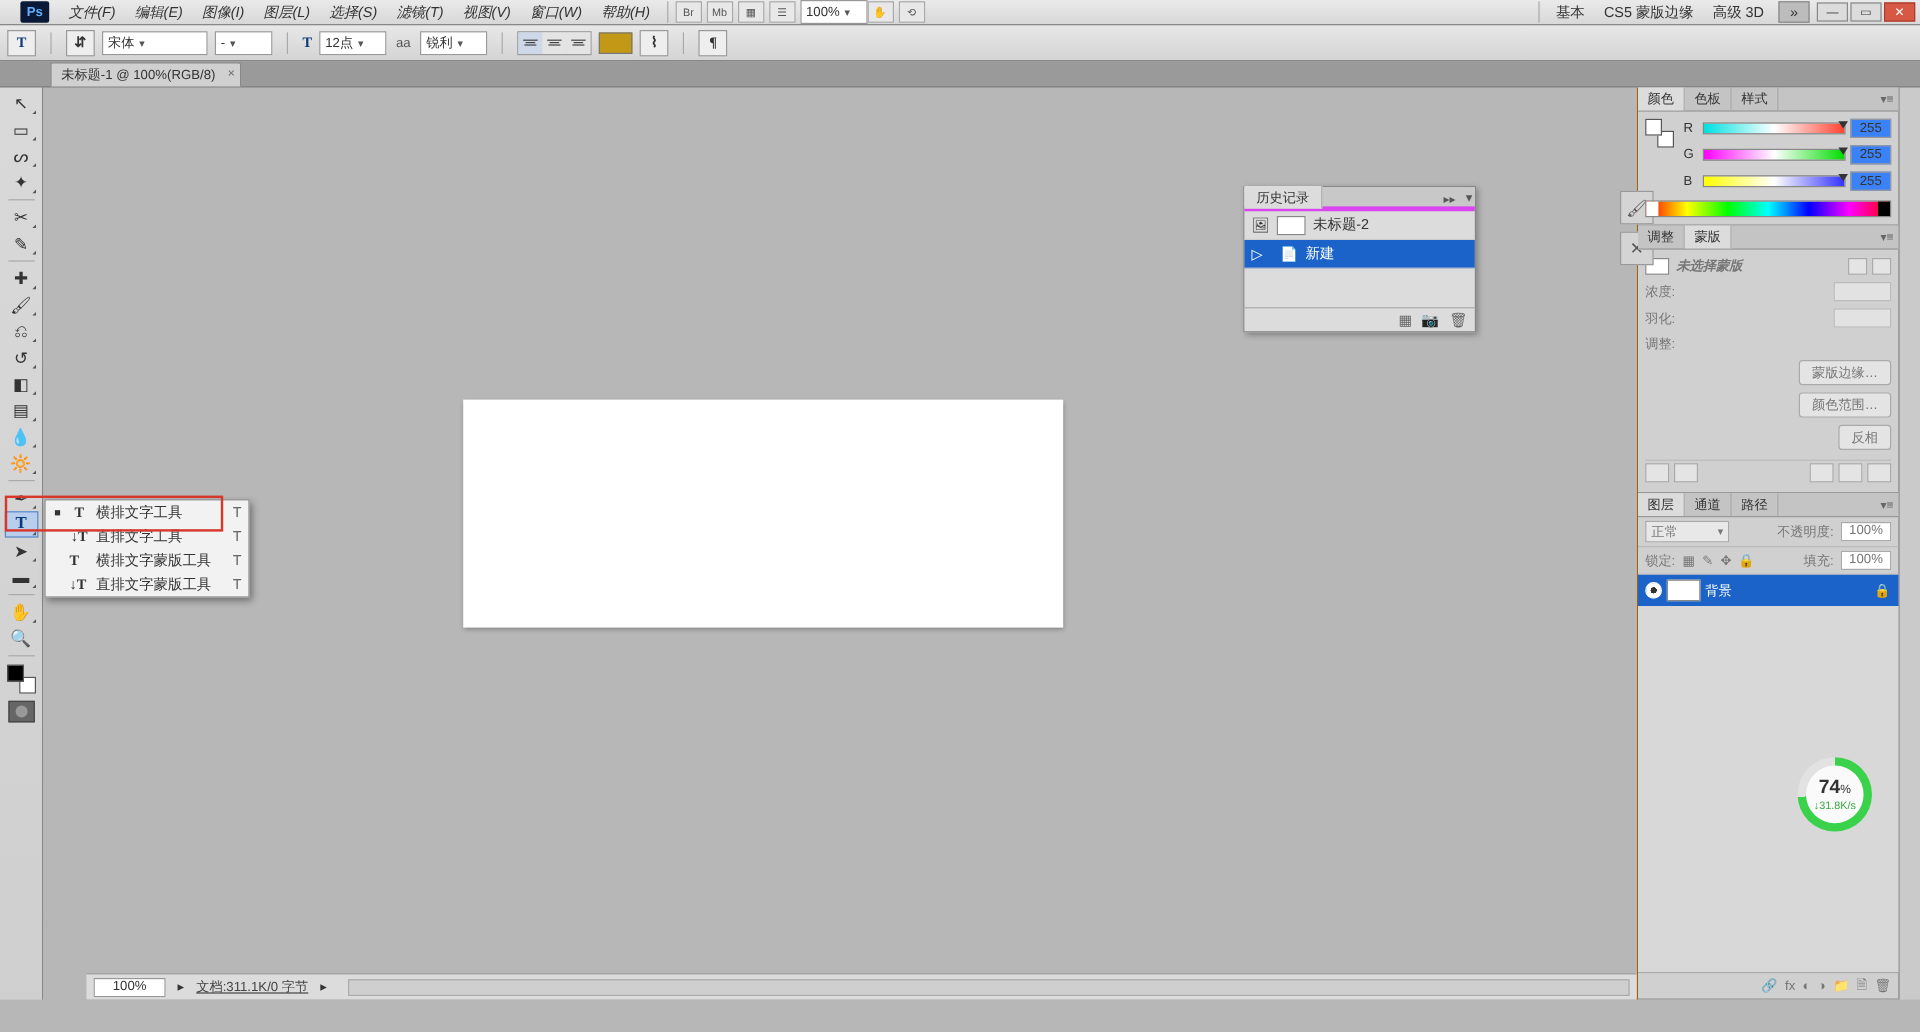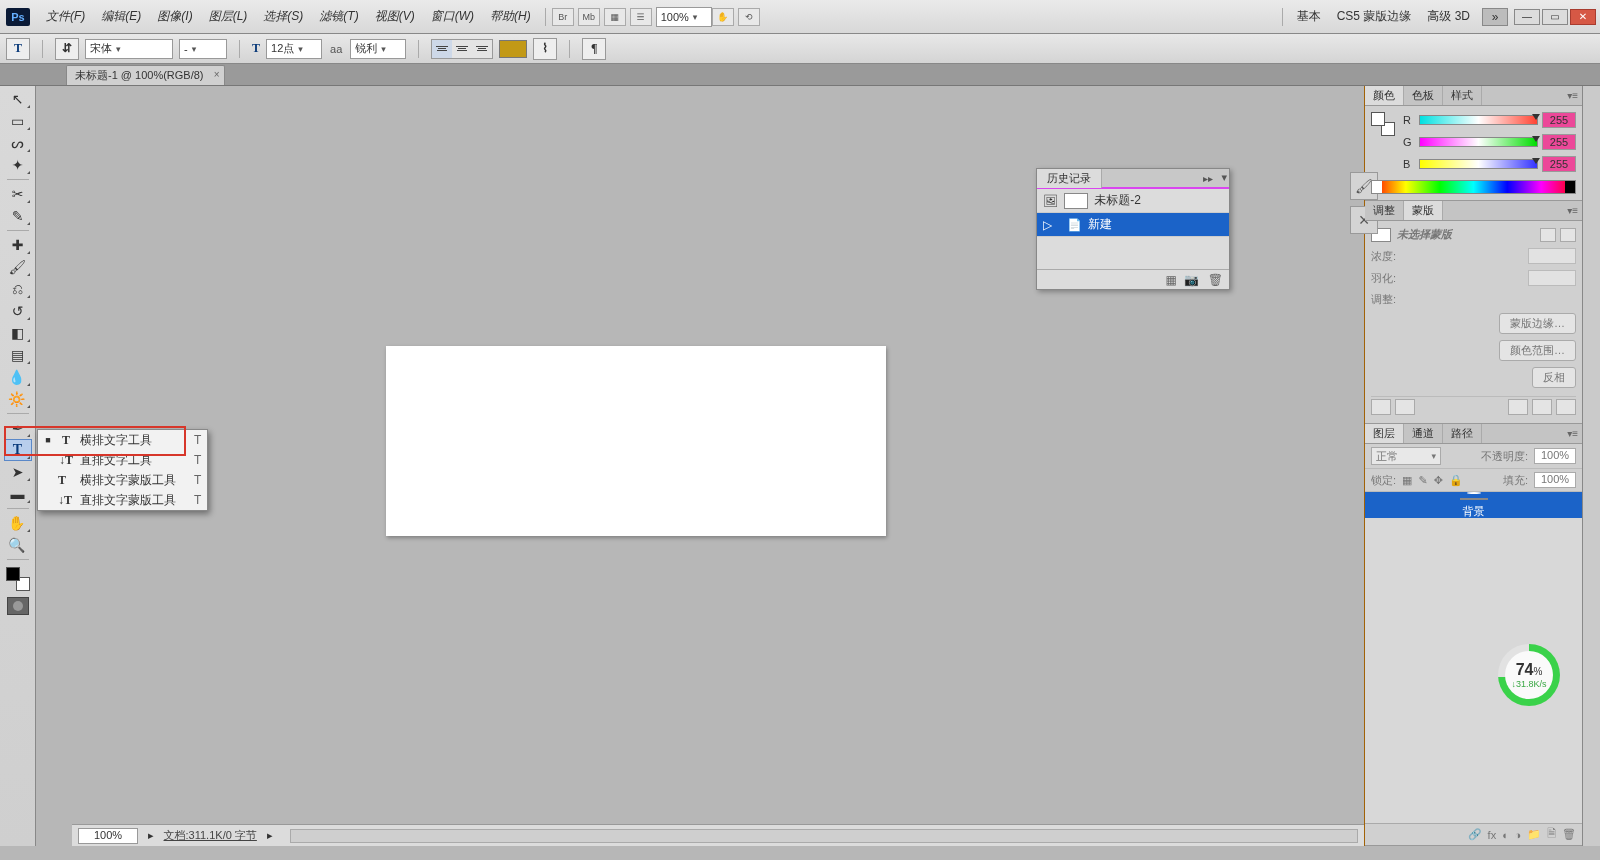--- a/index.html
+++ b/index.html
@@ -1,19 +1,19 @@
 <!DOCTYPE html>
 <html><head>
 <meta charset="utf-8">
 <style>
 * { margin: 0; padding: 0; box-sizing: border-box; font-family: "Microsoft YaHei", Arial, sans-serif; user-select: none; }
 body { width: 1600px; height: 860px; background: #b7b7b7; overflow: hidden; font-size: 12px; color: #333; }
 
 
-.menubar { height: 34px; background: linear-gradient(#eaeaea,#d8d8d8); border-bottom: 1px solid #888; display: flex; align-items: center; padding: 0 6px; position: relative; }
+.menubar { height: 21px; background: linear-gradient(#eaeaea,#d8d8d8); border-bottom: 1px solid #888; display: flex; align-items: center; padding: 0 17px; position: relative; }
 .ps-logo { width: 24px; height: 18px; background: #0a1a36; color: #66b0ff; font-weight: bold; font-size: 11px; display: flex; align-items: center; justify-content: center; border-radius: 2px; margin-right: 8px; }
 .menu-item { padding: 0 8px; height: 22px; display: flex; align-items: center; cursor: default; font-size: 12px; font-style: italic; }
 .mb-sep { width: 1px; height: 18px; background: #aaa; margin: 0 6px; }
 .mb-icon { width: 22px; height: 18px; border: 1px solid #aaa; background: #e8e8e8; margin-right: 4px; display:flex;align-items:center;justify-content:center;font-size:9px;color:#555;}
 .mb-right { position:absolute; right:4px; display:flex; align-items:center;}
 .mb-right .lbl{padding:0 8px;font-size:12px;}
 .win-btn { width:26px;height:16px;border:1px solid #888;background:#dcdcdc;margin-left:2px;display:flex;align-items:center;justify-content:center;font-size:10px;}
 .win-close{background:#d65845;color:#fff;border-color:#a83c2f;}
 .expand{width:26px;height:18px;background:#bcbcbc;border:1px solid #888;display:flex;align-items:center;justify-content:center;margin:0 4px;}
 
@@ -26,21 +26,21 @@
 .dd.font{width:88px;}
 .dd.style{width:48px;}
 .aa{font-size:11px;color:#555;padding:0 2px;}
 .align-group{display:flex;border:1px solid #999;}
 .align-btn{width:20px;height:18px;background:#e4e4e4;display:flex;flex-direction:column;justify-content:center;align-items:center;gap:1px;padding:2px;}
 .align-btn.active{background:#cdd8e8;}
 .aline{height:1px;background:#444;}
 .swatch{width:28px;height:18px;background:#c29916;border:1px solid #777;}
 
 
-.tabstrip{height:22px;background:#9a9a9a;border-bottom:1px solid #777;display:flex;align-items:end;padding-left:66px;}
+.tabstrip{height:22px;background:#9a9a9a;border-bottom:1px solid #777;display:flex;align-items:end;padding-left:42px;}
 .doc-tab{height:20px;background:#d0d0d0;border:1px solid #888;border-bottom:none;padding:2px 20px 2px 8px;font-size:11px;position:relative;border-radius:2px 2px 0 0;}
 .doc-tab .x{position:absolute;right:4px;top:3px;font-size:10px;color:#666;}
 
 
 .main{display:flex;height:760px;position:relative;}
 .toolbox{width:36px;background:linear-gradient(#d9d9d9,#cfcfcf);border-right:1px solid #888;display:flex;flex-direction:column;align-items:center;padding-top:2px;gap:0;}
 .toolbtn{width:28px;height:22px;display:flex;align-items:center;justify-content:center;color:#333;font-size:14px;position:relative;border:1px solid transparent;}
 .toolbtn.sel{background:#b8ceec;border:1px solid #5a88c8;}
 .toolbtn .tri{position:absolute;right:1px;bottom:1px;width:0;height:0;border-right:3px solid #555;border-top:3px solid transparent;}
 .toolbox .divider{width:22px;height:1px;background:#aaa;margin:3px 0;}
@@ -60,21 +60,21 @@
 .fly-item{display:flex;align-items:center;height:20px;padding:0 6px;gap:6px;font-size:12px;}
 .fly-mark{width:8px;text-align:center;font-size:9px;}
 .fly-ico{width:16px;font-family:serif;font-weight:bold;text-align:center;}
 .fly-key{margin-left:auto;padding-left:12px;color:#666;}
 
 
 .dock-right{width:18px;background:#cacaca;border-left:1px solid #888;}
 
 
 .history-panel{position:absolute;left:1036px;top:82px;width:194px;background:#dcdcdc;border:1px solid #888;box-shadow:2px 2px 5px rgba(0,0,0,0.3);z-index:40;}
-.panel-tabs{height:20px;background:#c8c8c8;border-bottom:2px solid #d946ef;display:flex;align-items:center;position:relative;}
+.panel-tabs{height:20px;background:#c8c8c8;border-bottom:4px solid #d946ef;display:flex;align-items:center;position:relative;}
 .ptab{padding:2px 10px;font-size:11px;background:#dcdcdc;border-right:1px solid #aaa;}
 .panel-menu-ico{position:absolute;right:16px;top:4px;font-size:10px;color:#555;}
 .panel-close{position:absolute;right:2px;top:2px;font-size:11px;color:#555;}
 .hist-row{height:24px;display:flex;align-items:center;gap:6px;padding:0 6px;border-bottom:1px solid #ccc;}
 .hist-row.sel{background:#1b63c8;color:#fff;}
 .thumb{width:24px;height:16px;background:#fff;border:1px solid #888;}
 .hist-body{height:56px;}
 .hist-foot{height:20px;border-top:1px solid #aaa;display:flex;justify-content:flex-end;align-items:center;gap:8px;padding:0 6px;color:#666;}
 
 
@@ -93,21 +93,21 @@
 .fgbg-mini .bg{position:absolute;width:14px;height:14px;background:#fff;border:1px solid #555;right:0;bottom:0;}
 .fgbg-mini .fg{position:absolute;width:14px;height:14px;background:#fff;border:1px solid #555;left:0;top:0;}
 .sliders{flex:1;display:flex;flex-direction:column;gap:6px;}
 .slider-row{display:flex;align-items:center;gap:4px;font-size:11px;}
 .slider-row .lbl{width:12px;color:#333;}
 .track{flex:1;height:10px;border:1px solid #888;position:relative;}
 .track.r{background:linear-gradient(90deg,#00e0e0,#fff,#f43);}  
 .track.g{background:linear-gradient(90deg,#f0f,#fff,#0d0);}    
 .track.b{background:linear-gradient(90deg,#ff0,#fff,#33f);}   
 .thumb-tri{position:absolute;right:-3px;top:-2px;width:0;height:0;border-left:4px solid transparent;border-right:4px solid transparent;border-top:6px solid #333;}
-.valbox{width:34px;height:16px;border:1px solid #999;background:#ec4899;font-size:11px;text-align:center;line-height:14px;}
+.valbox{width:34px;height:16px;border:1px solid #999;background:#3b82f6;font-size:11px;text-align:center;line-height:14px;}
 .ramp{height:14px;margin:2px 6px 6px;background:linear-gradient(90deg,#f00,#ff0,#0f0,#0ff,#00f,#f0f,#f00);border:1px solid #888;position:relative;}
 .ramp::before{content:"";position:absolute;left:0;width:10px;height:100%;background:#fff;}
 .ramp::after{content:"";position:absolute;right:0;width:10px;height:100%;background:#000;}
 
 .adj-body{padding:6px;display:flex;flex-direction:column;gap:6px;font-size:11px;color:#777;}
 .adj-row{display:flex;align-items:center;gap:6px;}
 .mini-thumb{width:20px;height:14px;background:#fff;border:1px solid #888;}
 .adj-label{font-style:italic;font-weight:bold;}
 .adj-icons{display:flex;gap:4px;margin-left:auto;}
 .tiny-ico{width:16px;height:14px;border:1px solid #aaa;background:#e4e4e4;}
@@ -116,21 +116,21 @@
 .btn-row{display:flex;justify-content:flex-end;}
 .pill-btn{padding:2px 10px;border:1px solid #aaa;background:#e4e4e4;border-radius:3px;font-size:11px;}
 .icon-row{display:flex;gap:4px;padding:2px 0;border-top:1px solid #bbb;margin-top:2px;}
 .icon-row .tiny-ico{width:20px;height:16px;}
 
 .layers-body{display:flex;flex-direction:column;font-size:11px;}
 .lrow{display:flex;align-items:center;gap:6px;padding:3px 6px;border-bottom:1px solid #bbb;color:#777;}
 .dd-small{width:70px;height:18px;border:1px solid #aaa;background:#e8e8e8;display:flex;align-items:center;padding:0 4px;}
 .dd-small::after{content:"▾";margin-left:auto;font-size:9px;}
 .pct{width:42px;height:16px;border:1px solid #aaa;background:#fff;text-align:center;}
-.layer-item{display:flex;align-items:center;height:26px;background:#1b63c8;color:#fff;gap:4px;padding:0 6px;flex-direction:column;}
+.layer-item{display:flex;align-items:center;height:26px;background:#1b63c8;color:#fff;gap:4px;padding:0 6px;}
 .eye{width:14px;height:14px;border:1px solid #fff;border-radius:50%;background:radial-gradient(circle,#333 30%,#fff 31%);}
 .layer-thumb{width:28px;height:18px;background:#fff;border:1px solid #888;}
 .lock{margin-left:auto;}
 .layer-fill{flex:1;background:#d8d8d8;}
 .lfoot{height:22px;border-top:1px solid #aaa;display:flex;justify-content:flex-end;align-items:center;gap:6px;padding:0 6px;color:#777;}
 
 
 .speed-widget{position:absolute;right:40px;bottom:140px;width:62px;height:62px;border-radius:50%;background:conic-gradient(#3ad24a 0 266deg,#e2e2e2 266deg 360deg);display:flex;align-items:center;justify-content:center;z-index:70;}
 .speed-inner{width:48px;height:48px;background:#fafafa;border-radius:50%;display:flex;flex-direction:column;align-items:center;justify-content:center;font-size:12px;}
 .speed-sm{font-size:9px;color:#3aa844;}

